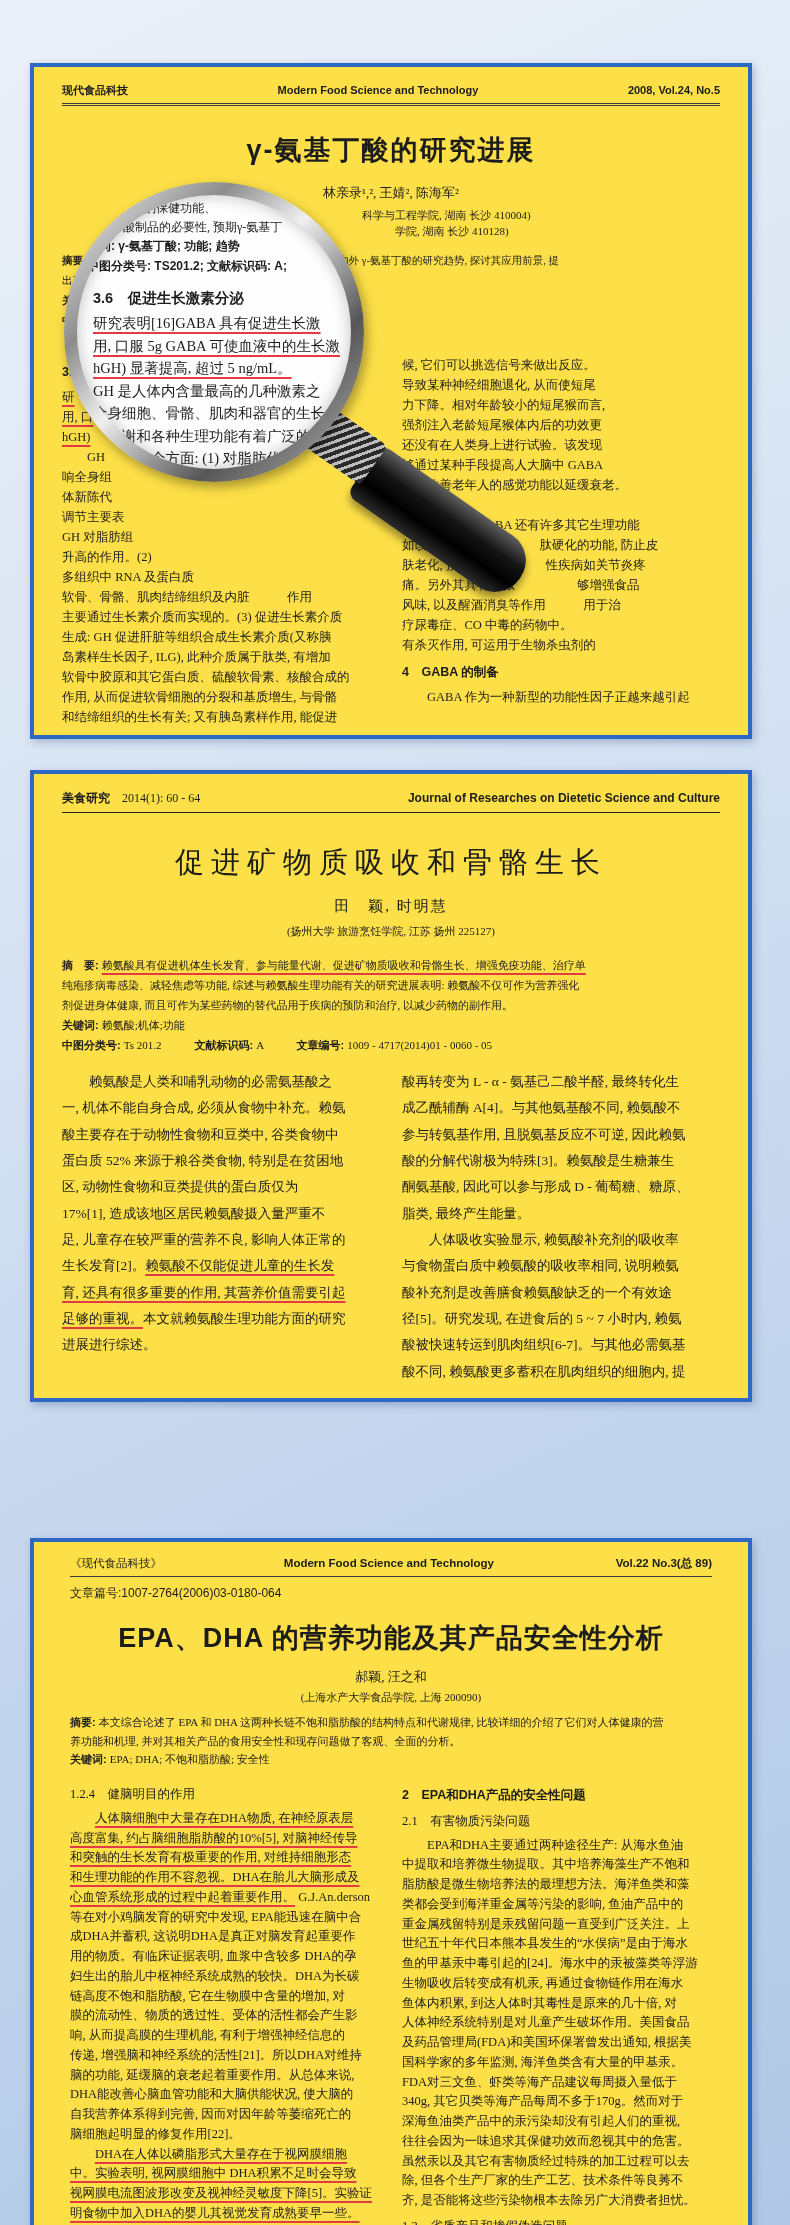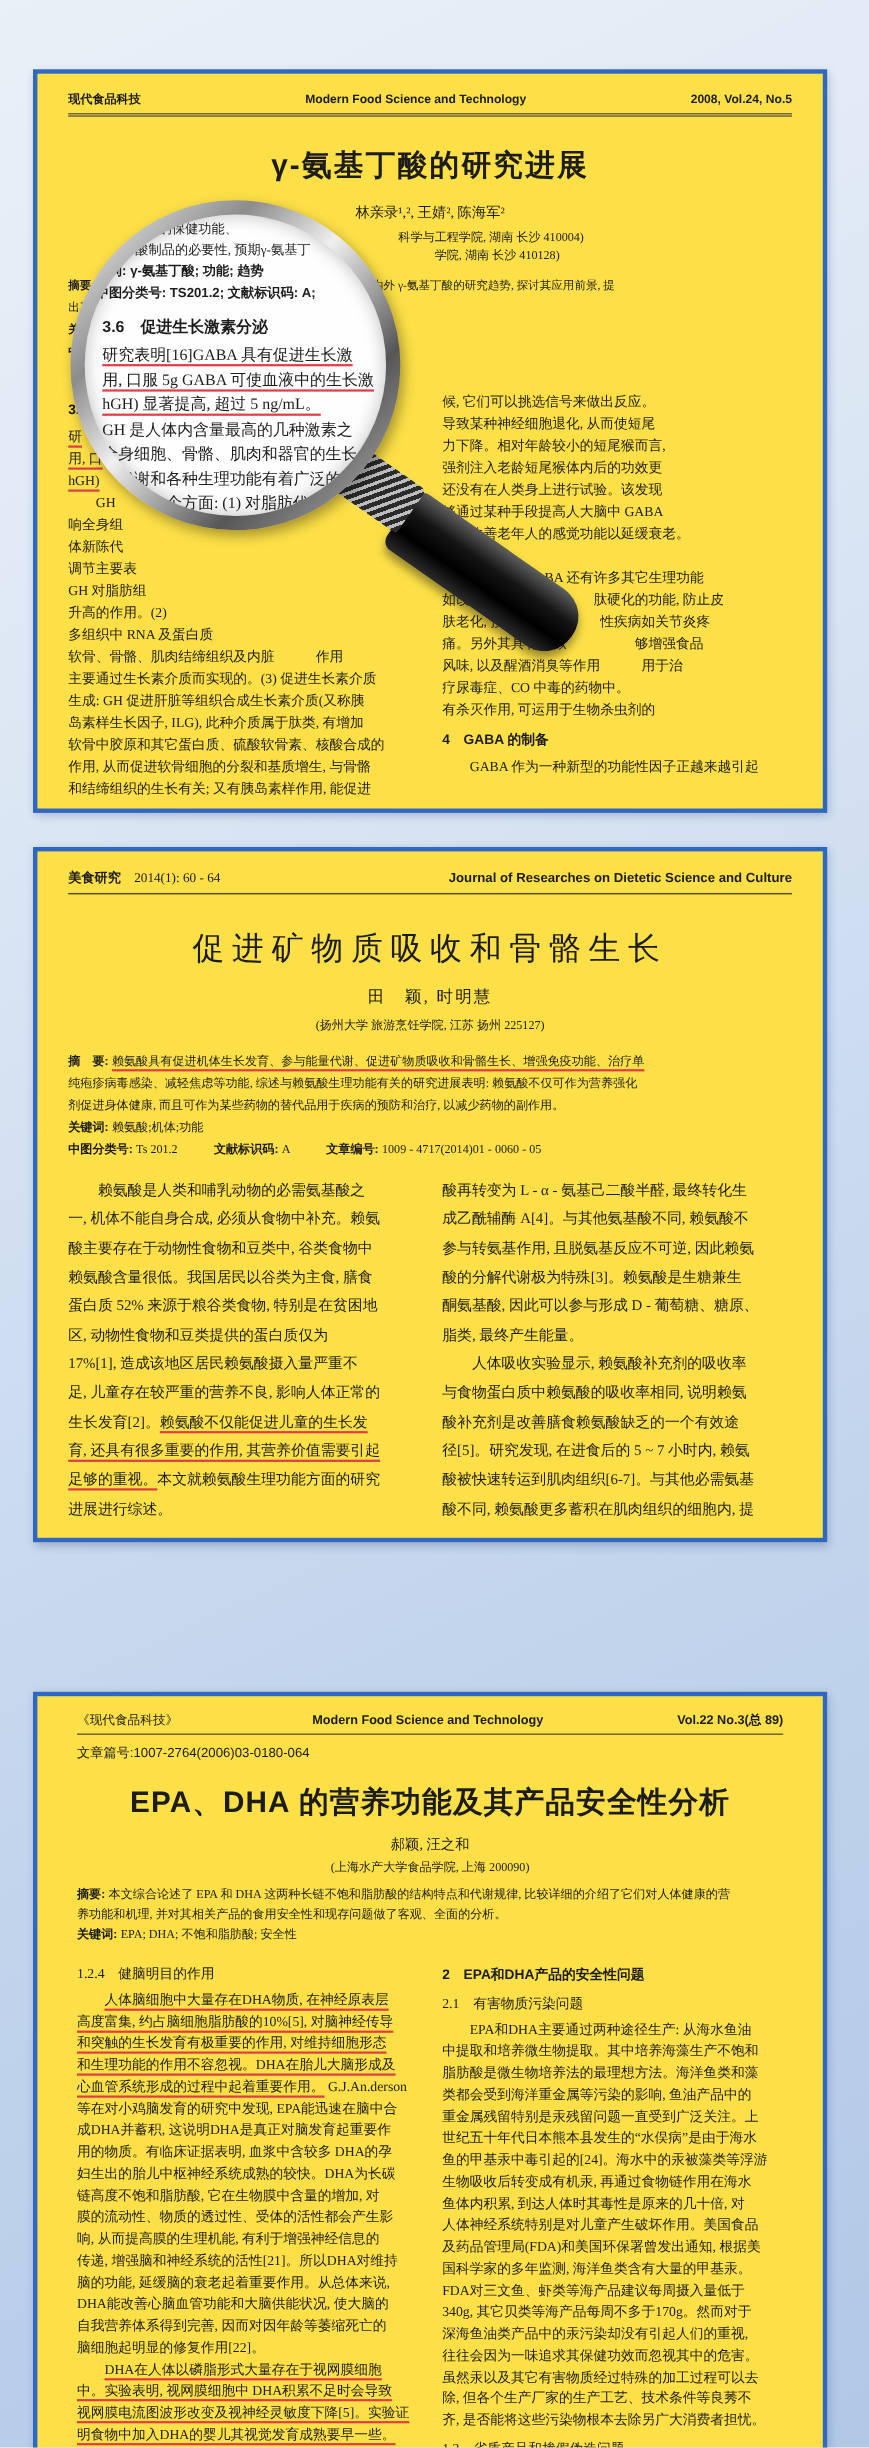--- a/index.html
+++ b/index.html
@@ -156,21 +156,20 @@
       <div class="tl"><span>纯疱疹病毒感染、减轻焦虑等功能, 综述与赖氨酸生理功能有关的研究进展表明: 赖氨酸不仅可作为营养强化</span></div>
       <div class="tl"><span>剂促进身体健康, 而且可作为某些药物的替代品用于疾病的预防和治疗, 以减少药物的副作用。</span></div>
       <div class="tl"><span class="seg-b">关键词: </span><span>赖氨酸;机体;功能</span></div>
       <div class="tl"><span class="seg-b">中图分类号: </span><span>Ts 201.2　　　</span><span class="seg-b">文献标识码: </span><span>A　　　</span><span class="seg-b">文章编号: </span><span>1009 - 4717(2014)01 - 0060 - 05</span></div>
     </div>
   <div class="cols">
     <div class="col">
         <div class="tl"><span>　　赖氨酸是人类和哺乳动物的必需氨基酸之</span></div>
         <div class="tl"><span>一, 机体不能自身合成, 必须从食物中补充。赖氨</span></div>
         <div class="tl"><span>酸主要存在于动物性食物和豆类中, 谷类食物中</span></div>
-        <div class="tl"><span>赖氨酸含量很低。我国居民以谷类为主食, 膳食</span></div>
         <div class="tl"><span>蛋白质 52% 来源于粮谷类食物, 特别是在贫困地</span></div>
         <div class="tl"><span>区, 动物性食物和豆类提供的蛋白质仅为</span></div>
         <div class="tl"><span>17%[1], 造成该地区居民赖氨酸摄入量严重不</span></div>
         <div class="tl"><span>足, 儿童存在较严重的营养不良, 影响人体正常的</span></div>
         <div class="tl"><span>生长发育[2]。</span><span class="seg-u">赖氨酸不仅能促进儿童的生长发</span></div>
         <div class="tl"><span class="seg-u">育, 还具有很多重要的作用, 其营养价值需要引起</span></div>
         <div class="tl"><span class="seg-u">足够的重视。</span><span>本文就赖氨酸生理功能方面的研究</span></div>
         <div class="tl"><span>进展进行综述。</span></div>
       </div>
     <div class="col">

